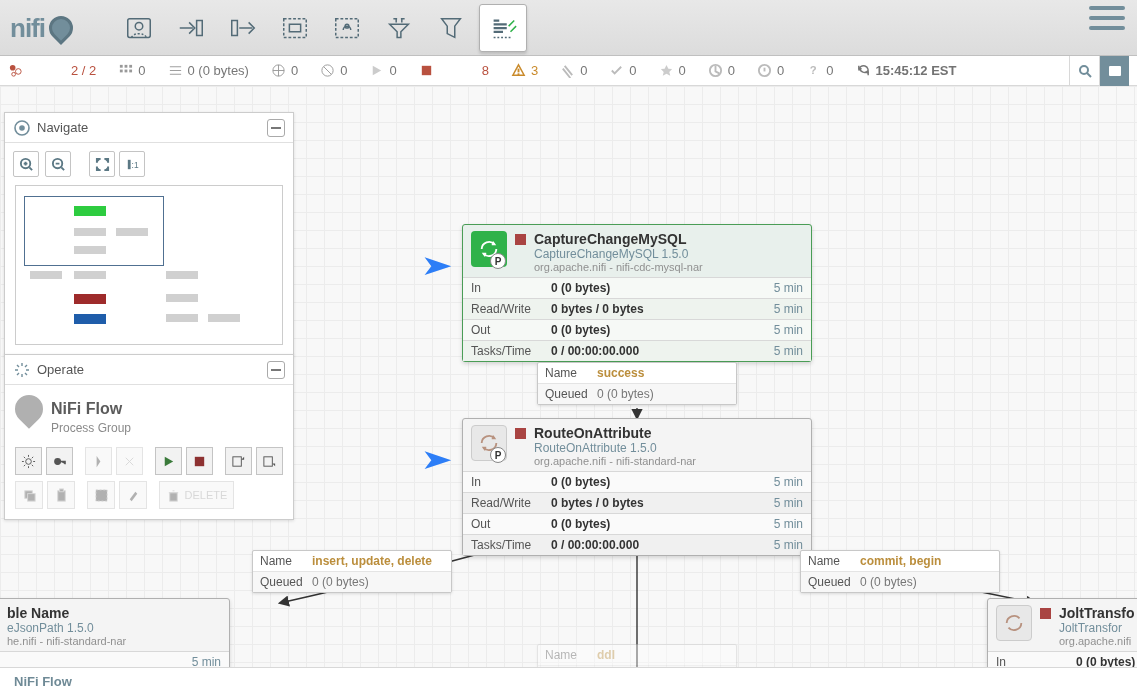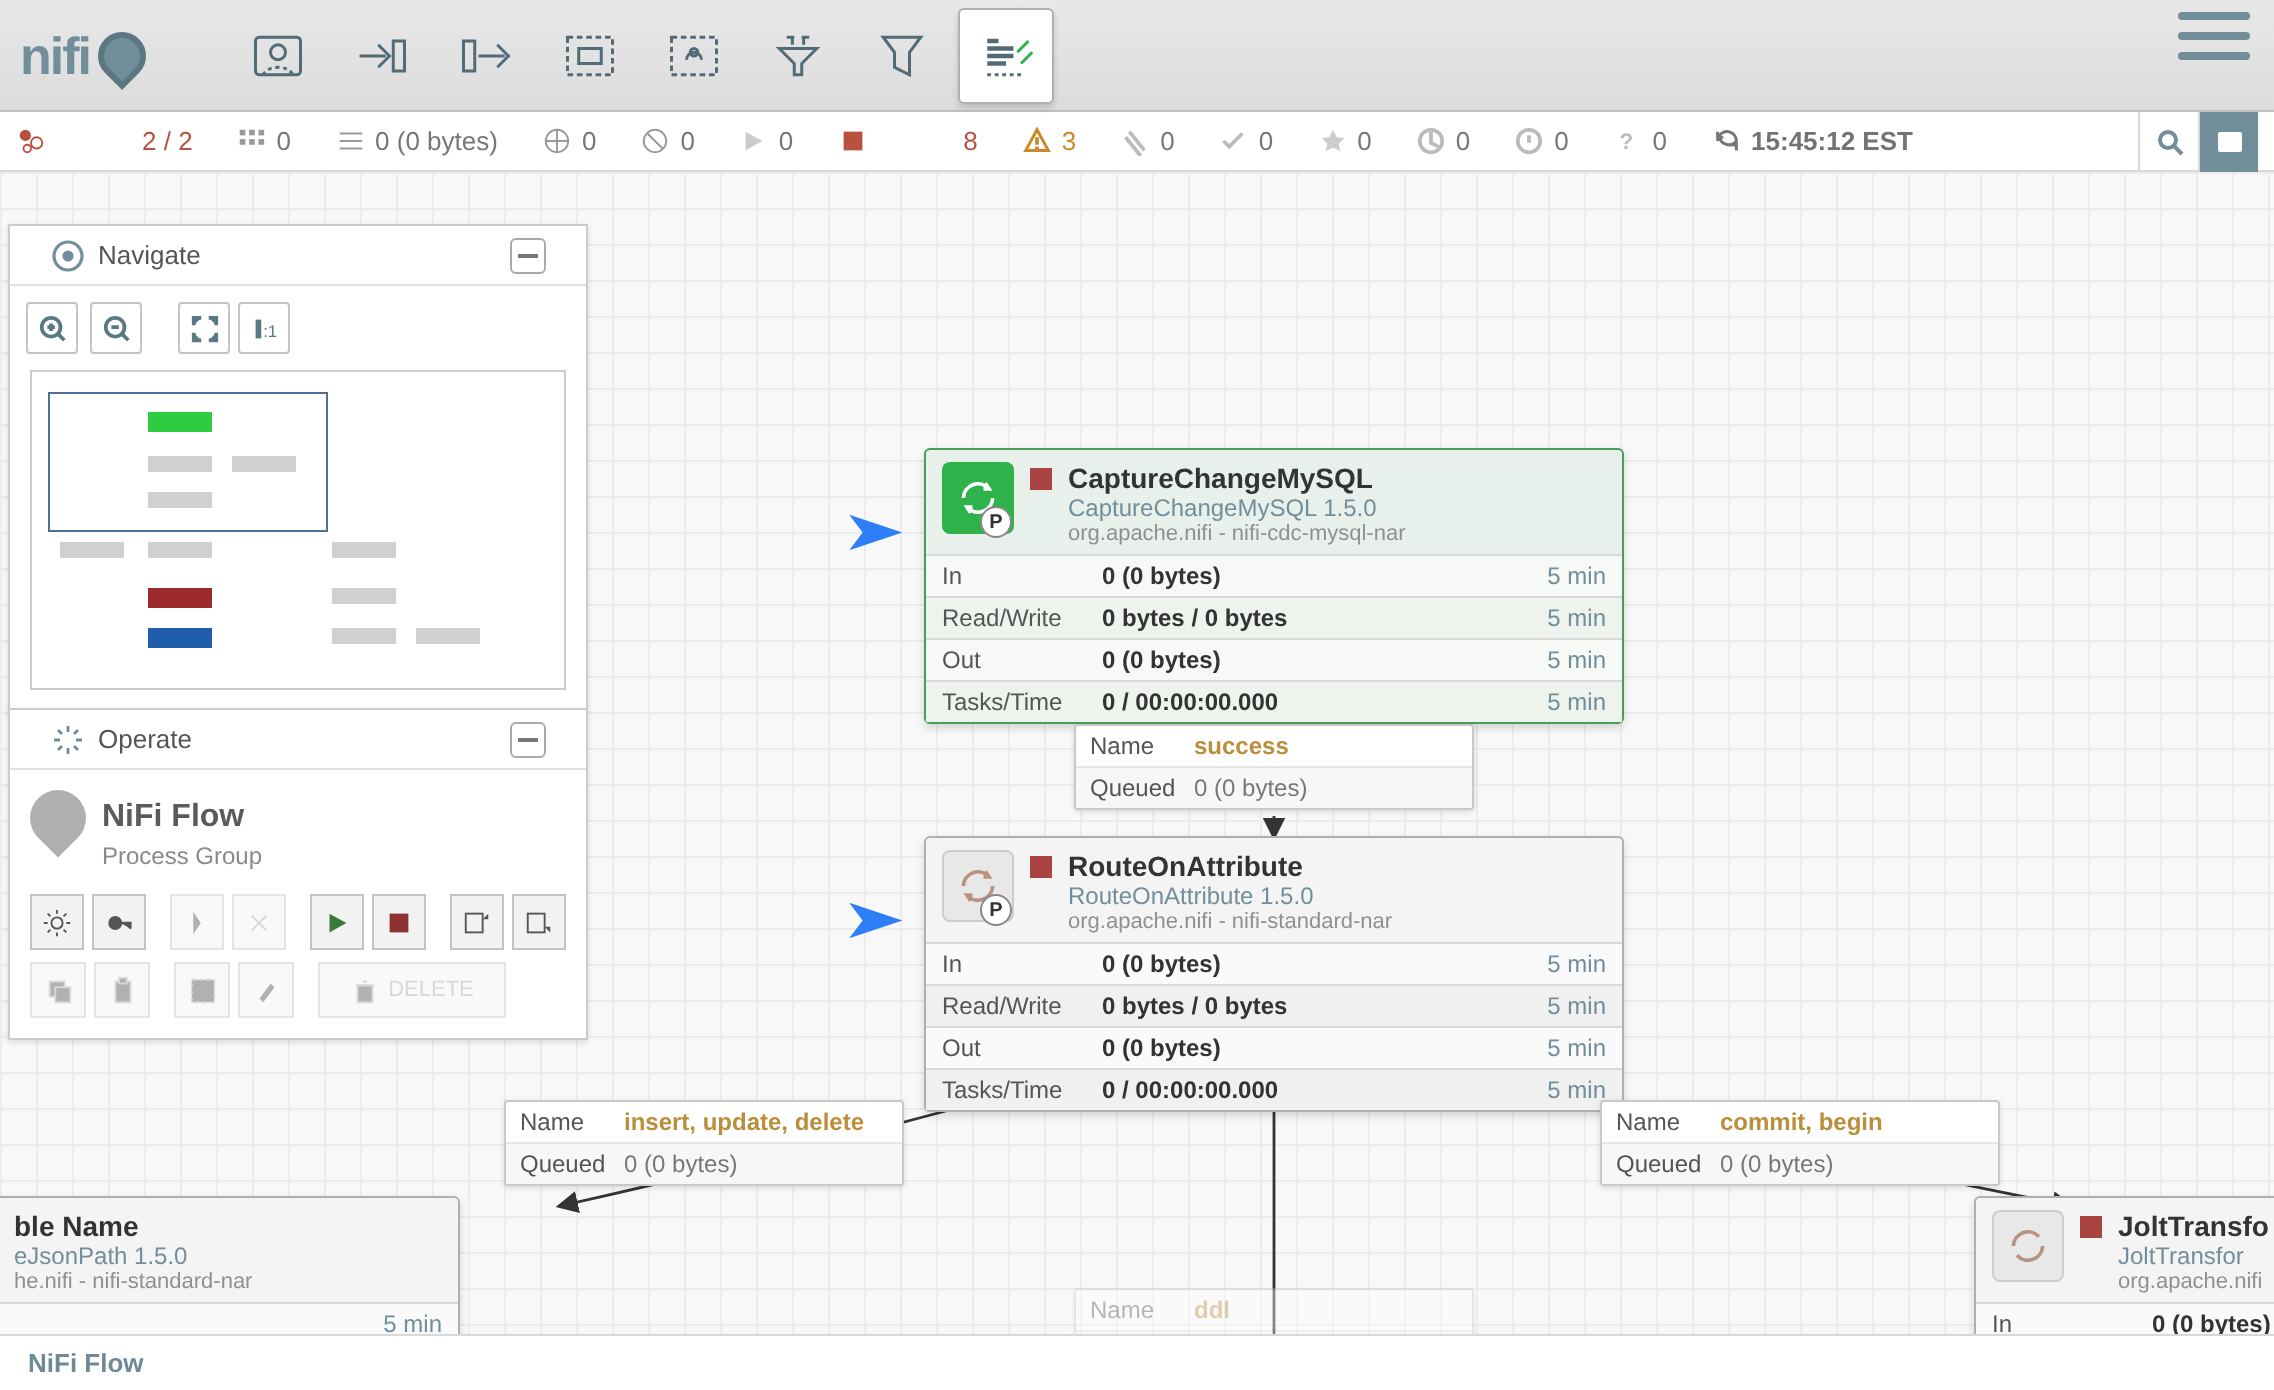--- a/index.html
+++ b/index.html
@@ -30,21 +30,21 @@
 .sq-btn.dark { background:#728e9b; }
 .sq-btn.dark svg { fill:#fff; }
 
 
 .canvas { position:absolute; top:86px; left:0; right:0; bottom:28px; background:#f8f8f8;
   background-image:linear-gradient(#ececec 1px,transparent 1px),linear-gradient(90deg,#ececec 1px,transparent 1px);
   background-size:18px 18px; }
 
 
 .panel { position:absolute; width:290px; background:#fff; border:1px solid #ccc; box-shadow:0 1px 3px rgba(0,0,0,0.12); }
-.panel-hd { height:30px; display:flex; align-items:center; padding:0 20px; font-size:13px; color:#555; border-bottom:1px solid #e0e0e0; }
+.panel-hd { height:30px; display:flex; align-items:center; padding:0 8px; font-size:13px; color:#555; border-bottom:1px solid #e0e0e0; }
 .panel-hd .picon { width:18px; height:18px; margin-right:6px; }
 .collapse { margin-left:auto; width:18px; height:18px; border:1px solid #aaa; border-radius:3px; display:flex; align-items:center; justify-content:center; cursor:pointer; }
 .collapse::before { content:""; width:10px; height:2px; background:#777; }
 
 .nav-tools { padding:8px; display:flex; gap:6px; }
 .ntool { width:26px; height:26px; border:1px solid #c4c4c4; border-radius:2px; display:flex; align-items:center; justify-content:center; cursor:pointer; }
 .ntool svg { width:15px; height:15px; fill:#5b7884; }
 .ntool-grp { display:flex; gap:4px; margin-left:12px; }
 
 .birdseye { margin:0 10px 10px; height:160px; border:1px solid #ccc; position:relative; background:#fff; }
@@ -62,21 +62,21 @@
 .op-title .tt { font-size:16px; font-weight:bold; color:#5b5b5b; }
 .op-sub { font-size:12px; color:#8a8a8a; margin-left:36px; margin-top:-2px; }
 .op-uuid { font-size:12px; color:#b9513f; margin-top:10px; }
 .op-tools { margin-top:12px; display:flex; gap:4px; }
 .op-row2 { margin-top:6px; display:flex; gap:4px; }
 .otool { width:28px; height:28px; border:1px solid #c4c4c4; background:#f2f2f2; display:flex; align-items:center; justify-content:center; cursor:pointer; }
 .otool.dis { opacity:.45; cursor:default; }
 .otool svg { width:15px; height:15px; fill:#555; }
 .otool.play svg{ fill:#3a7a3a;}
 .otool.stop svg{ fill:#8d3131;}
-.otool.del { width:94px; font-size:11px; color:#aaa; }
+.otool.del { width:75px; font-size:11px; color:#aaa; }
 
 
 .proc { position:absolute; width:350px; background:#e8f0ec; border:1px solid #4a9d56; border-radius:3px; box-shadow:0 2px 4px rgba(0,0,0,.15); }
 .proc.pl { border-color:#b0b0b0; background:#f4f4f4; }
 .proc-hd { display:flex; padding:6px 8px 4px; gap:8px; align-items:flex-start; }
 .proc-ico { width:36px; height:36px; border-radius:4px; background:#2fb24a; display:flex; align-items:center; justify-content:center; flex-shrink:0; }
 .proc-ico.grey { background:#e8e8e8; border:1px solid #ccc; }
 .proc-ico svg { width:22px; height:22px; stroke:#fff; stroke-width:2; fill:none; }
 .proc-ico.grey svg { stroke:#b8927f; }
 .proc-txt { flex:1; }

